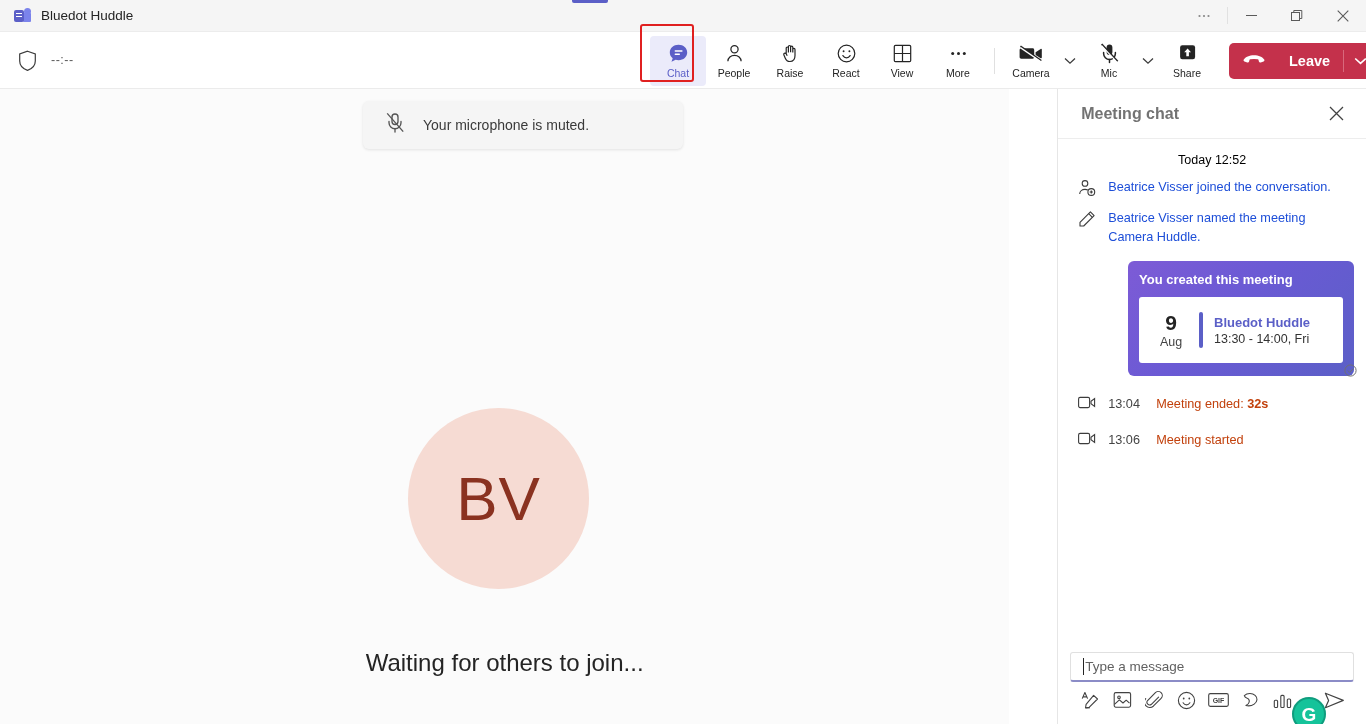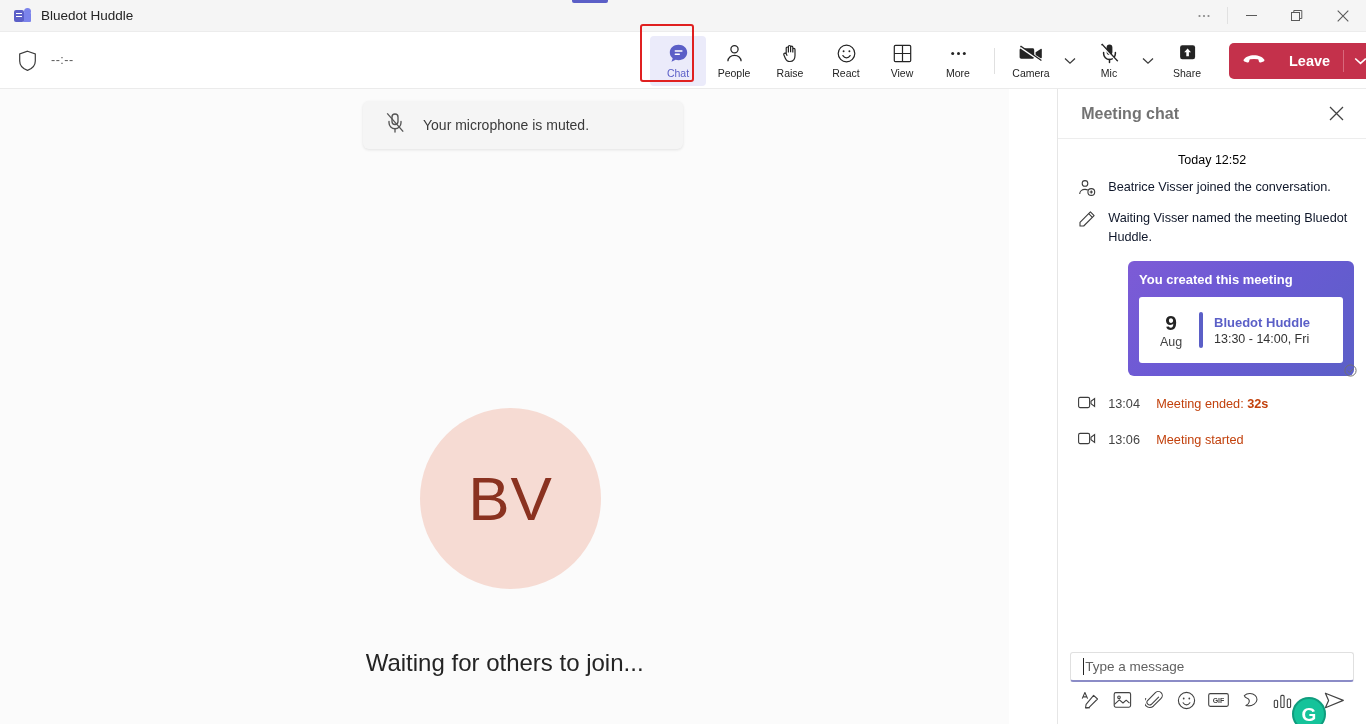--- a/index.html
+++ b/index.html
@@ -99,21 +99,21 @@
     display:flex; flex-direction:column; align-items:center;
   }
   .toast{
     position:absolute; left:363px; top:12px; width:320px; height:48px;
     background:#f5f5f5; border-radius:6px;
     box-shadow:0 1px 3px rgba(0,0,0,.10);
     display:flex; align-items:center; gap:18px; padding-left:22px;
   }
   .toast-txt{ font-size:14px; color:#3a3a3a; }
   .avatar{
-    position:absolute; left:420px; top:319px;
+    position:absolute; left:408px; top:319px;
     width:181px; height:181px; border-radius:50%;
     background:#f6dbd3; display:flex; align-items:center; justify-content:center;
   }
   .avatar-initials{ font-size:62px; color:#8a3220; letter-spacing:1px; }
   .waiting{
     position:absolute; top:560px; width:100%; text-align:center;
     font-size:24px; color:#242424;
   }
 
   
@@ -127,21 +127,21 @@
   }
   .chat-title{ font-size:16px; font-weight:bold; color:#737373; }
   .chat-close{
     margin-left:auto; width:28px; height:28px; border-radius:4px;
     display:flex; align-items:center; justify-content:center; color:#424242; cursor:pointer;
   }
   .chat-body{ flex:1; overflow:hidden; padding:14px 12px 0 12px; }
   .daystamp{ text-align:center; font-size:12.5px; color:#000000; margin-bottom:11px; }
   .sysmsg{ display:flex; gap:12px; margin-bottom:8px; padding-left:8px; }
   .sysmsg .sic{ width:18px; flex:none; padding-top:1px; color:#3c3c3c; }
-  .sysmsg .stx{ font-size:12.7px; color:#0f172a; line-height:19px; }
+  .sysmsg .stx{ font-size:12.7px; color:#1d4ed8; line-height:19px; }
 
   .mcard-wrap{ display:flex; justify-content:flex-end; margin:14px 0 10px 0; position:relative; }
   .mcard{
     width:226px; border-radius:6px; padding:11px 11px 13px 11px;
     background:linear-gradient(135deg,#7d5bd6 0%,#6a5ad4 45%,#5b5fc7 100%);
   }
   .mcard-top{ color:#fff; font-size:13px; font-weight:bold; margin-bottom:10px; }
   .mcard-inner{
     background:#fff; border-radius:3px; height:66px;
     display:flex; align-items:center; padding:0 10px 0 6px;
@@ -421,21 +421,21 @@
         <span class="stx">Beatrice Visser joined the conversation.</span>
       </div>
 
       <div class="sysmsg">
         <span class="sic">
           <svg width="18" height="18" viewBox="0 0 18 18" fill="none" stroke="#3c3c3c" stroke-width="1.1" stroke-linejoin="round">
             <path d="M12.4 1.9 16.1 5.6 5.7 16H2v-3.7z"></path>
             <path d="M10.7 3.6 14.4 7.3"></path>
           </svg>
         </span>
-        <span class="stx">Waiting Visser named the meeting Bluedot Huddle.</span>
+        <span class="stx">Beatrice Visser named the meeting Camera Huddle.</span>
       </div>
 
       <div class="mcard-wrap">
         <div class="mcard">
           <div class="mcard-top">You created this meeting</div>
           <div class="mcard-inner">
             <div class="mc-date">
               <div class="mc-day">9</div>
               <div class="mc-mon">Aug</div>
             </div>

